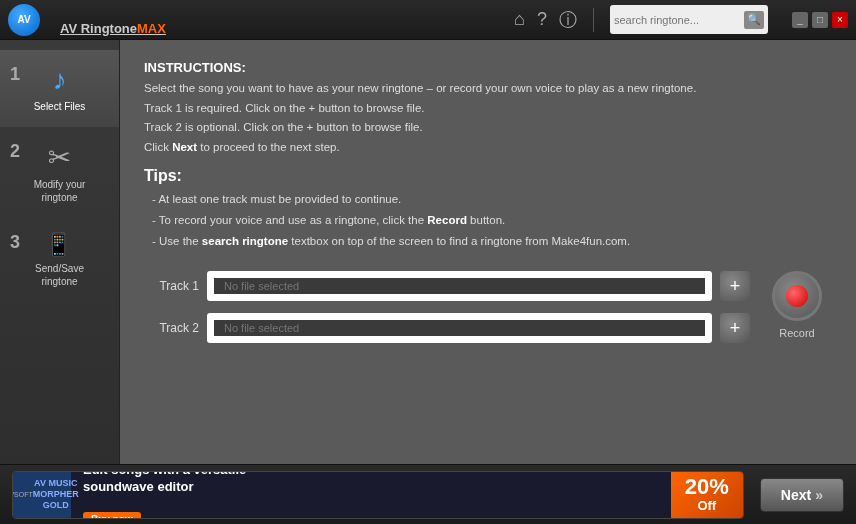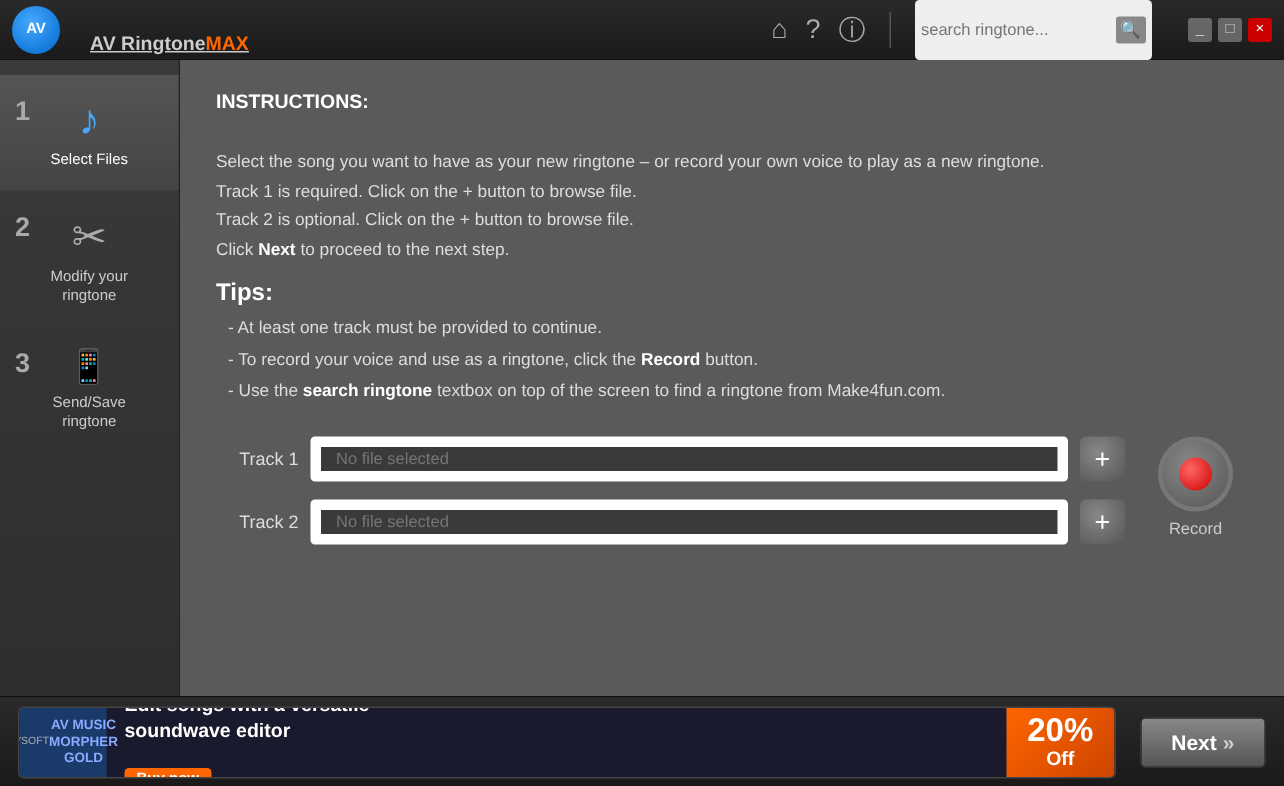--- a/index.html
+++ b/index.html
@@ -62,21 +62,21 @@
       height: 24px;
       background: #555;
       margin: 0 4px;
     }
     .search-box {
       display: flex;
       align-items: center;
       background: #eee;
       border-radius: 3px;
       padding: 2px 4px;
-      height: 40px;
+      height: 29px;
     }
     .search-box input {
       border: none;
       background: transparent;
       outline: none;
       font-size: 11px;
       color: #666;
       width: 130px;
     }
     .search-btn {
@@ -164,21 +164,21 @@
       flex: 1;
       background: #5a5a5a;
       padding: 20px 24px;
       overflow-y: auto;
     }
 
     .instructions-title {
       color: #fff;
       font-size: 13px;
       font-weight: bold;
-      margin-bottom: 24px;
+      margin-bottom: 4px;
     }
     .instructions-text {
       color: #ddd;
       font-size: 11.5px;
       line-height: 1.7;
       margin-bottom: 10px;
     }
     .instructions-text .bold { font-weight: bold; color: #fff; }
 
     .tips-section { margin-top: 10px; }

